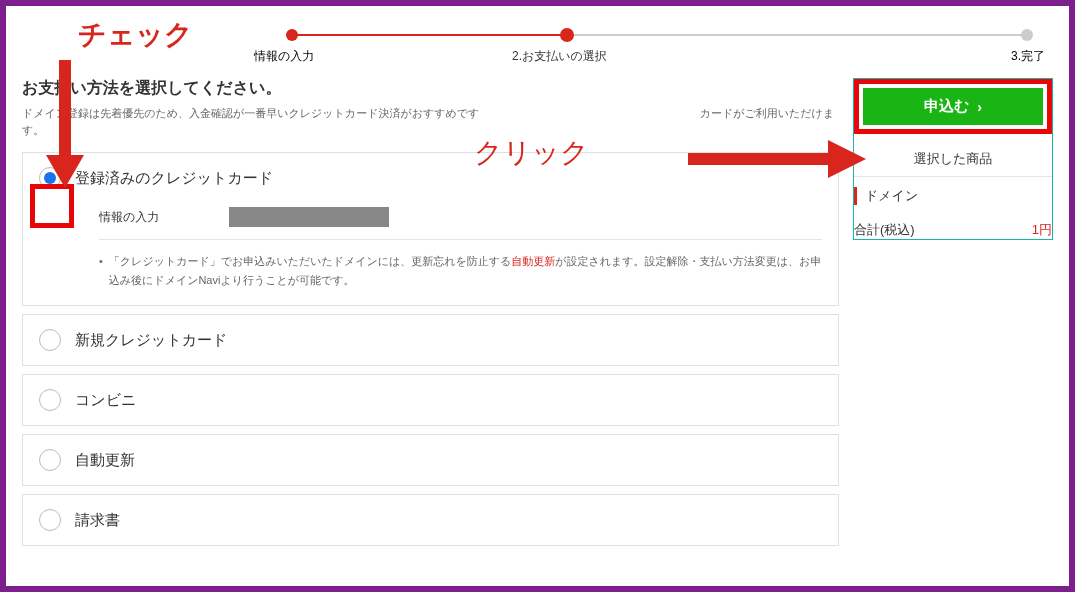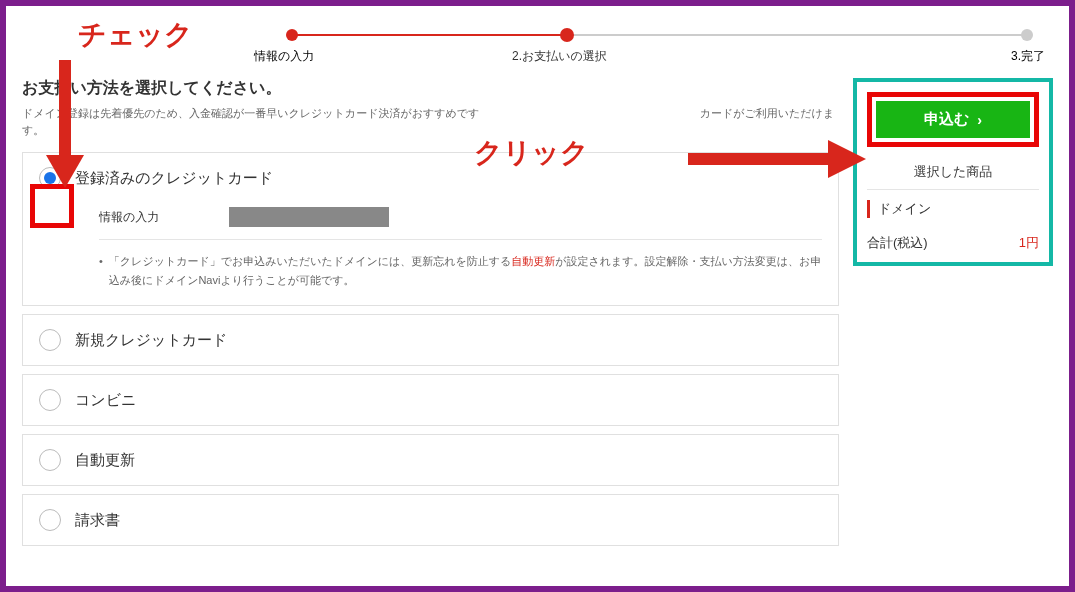--- a/index.html
+++ b/index.html
@@ -46,21 +46,21 @@
                 padding-bottom: 12px; border-bottom: 1px solid #e5e5e5;}
     .card-row-lbl { width: 130px; font-size: 12px; }
     .card-num-mask { width: 160px; height: 20px; background: #888; }
 
     .note { font-size: 11px; color: #666; line-height: 1.7; margin-left: 60px;
             display: flex; }
     .note .bullet { margin-right: 6px; }
     .note-red { color: #d8261c; }
 
     
-    .summary { border: 4px solid #14b8a6; padding: 10px; }
+    .summary { border: 1px solid #14b8a6; }
     .apply-btn-wrap { border: 5px solid #e80606; padding: 4px; margin-bottom: 12px; }
     .apply-btn { background: #18b514; color: #fff; text-align: center;
                  padding: 9px 0; font-size: 15px; font-weight: bold;
                  display:flex; align-items:center; justify-content:center; gap:8px;
                  cursor:pointer; }
     .apply-btn .chev { font-size: 14px; }
     .summary-title { text-align:center; font-size: 13px; padding: 4px 0 8px;
                      border-bottom: 1px solid #e5e5e5; margin-bottom: 10px; }
     .domain-sec { border-left: 3px solid #d8261c; padding-left: 8px; margin-bottom: 2px;
                   font-size: 13px; }
@@ -68,21 +68,21 @@
                    cursor:pointer; }
     .expand-caret { color: #d8261c; margin-right: 3px; font-size: 10px; }
     .total-row { display:flex; justify-content:space-between; margin-top: 16px;
                  font-size: 13px; text-align: right; }
     .total-val { color: #d8261c; }
 
     
     .anno-check { position:absolute; top: 10px; left: 72px; font-size: 28px;
                   font-weight: bold; color: #d8261c; }
     .anno-click { position:absolute; top: 128px; left: 468px; font-size: 28px;
-                  font-weight: bold; color: #d8261c; z-index: 5; }
+                  font-weight: normal; color: #d8261c; z-index: 5; }
     .anno-arrow-d { position:absolute; left: 34px; top: 54px; z-index:5; }
     .anno-arrow-r { position:absolute; left: 682px; top: 128px; z-index:5; }
     .red-box-radio { position:absolute; left: 24px; top: 178px; width: 44px;
                      height: 44px; border: 5px solid #e80606; z-index:4; }
   </style>
 </head>
 <body>
 
 <div class="anno-check">チェック</div>
 <div class="anno-click">クリック</div>

